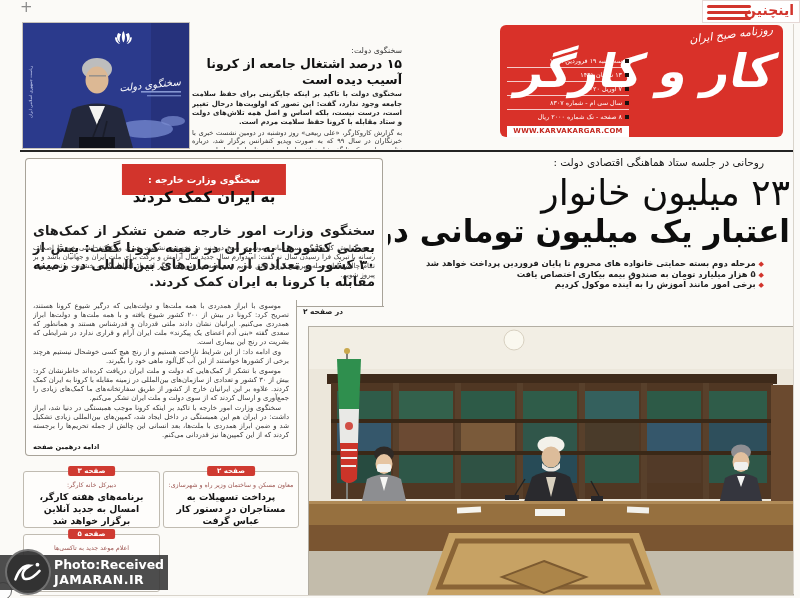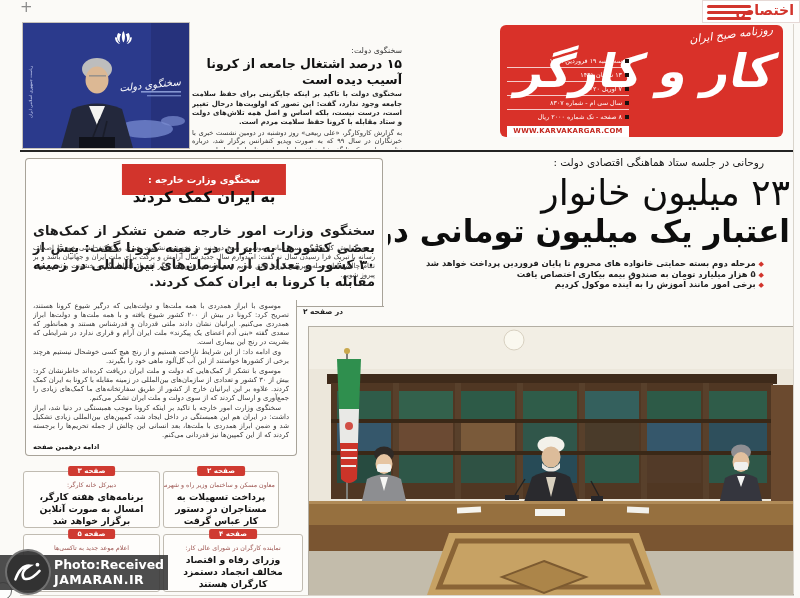--- a/index.html
+++ b/index.html
@@ -52,21 +52,21 @@
   .bullet{font-size:8.4px;font-weight:bold;color:#202020;text-align:right;line-height:1.28;white-space:nowrap;overflow:hidden;}
   .diamond{color:#d2342c;font-size:7px;margin-left:3px;}
   .photo-ref{left:300px;top:307px;width:46px;font-size:7.4px;font-weight:bold;color:#222;text-align:center;}
   
   .meeting-photo{left:308px;top:326px;width:484px;height:268px;border:1px solid #b3aea3;box-sizing:content-box;overflow:hidden;background:#ece7db;}
   
   .pbox{position:absolute;background:#fefdfb;border:1px solid #c0bbb1;border-radius:3px;box-sizing:border-box;}
   .pbox .tab{position:absolute;top:-6px;left:50%;transform:translateX(-50%);background:#cf3a31;color:#fff;font-size:7px;font-weight:bold;padding:1px 10px;border-radius:2px;white-space:nowrap;}
   .pbox .pk{margin-top:9px;font-size:6.3px;color:#9c5450;text-align:center;line-height:1.2;padding:0 3px;white-space:nowrap;overflow:hidden;}
   .pbox .ph{margin-top:2px;font-size:9.3px;font-weight:bold;color:#141414;text-align:center;line-height:1.3;padding:0 5px;}
-  .box-a{left:163px;top:471px;width:116px;height:57px;}
+  .box-a{left:163px;top:471px;width:136px;height:57px;}
   .box-b{left:23px;top:471px;width:137px;height:57px;}
   .box-c{left:163px;top:534px;width:140px;height:58px;}
   .box-d{left:23px;top:534px;width:137px;height:58px;}
   
   .wm-bar{left:0;top:555px;width:168px;height:35px;background:rgba(58,58,58,.90);color:#fff;padding-left:54px;box-sizing:border-box;display:flex;flex-direction:column;justify-content:center;}
   .wm-l1{font-size:12.5px;font-weight:bold;line-height:1.15;}
   .wm-l2{font-size:12.5px;font-weight:bold;line-height:1.15;letter-spacing:.5px;}
   .wm-logo{left:5px;top:549px;width:46px;height:46px;border-radius:50%;background:rgba(48,48,48,.93);border:2px solid rgba(255,255,255,.3);box-sizing:border-box;}
   .edge-r{left:793px;top:24px;width:1px;height:570px;background:#d9d4cb;}
   .edge-b{left:20px;top:595px;width:774px;height:1px;background:#d9d4cb;}
@@ -76,21 +76,21 @@
 
 <div class="page">
 
   <div class="abs reg-plus">+</div>
   <div class="abs reg-circle"></div>
 
   <div class="abs corner-banner">
     <div class="stripe" style="top:4px"></div>
     <div class="stripe" style="top:10px"></div>
     <div class="stripe" style="top:16px"></div>
-    <div class="txt rtl">اختصاص</div>
+    <div class="txt rtl">اینچنین</div>
   </div>
 
   <div class="abs masthead">
     <div class="tagline rtl">روزنامه صبح ایران</div>
     <div class="mast-title rtl">کار و کارگر</div>
     <div class="datecol">
       <div class="daterow">
           <span class="sq"></span>
           <span>سه شنبه ۱۹ فروردین ۱۳۹۹</span>
         </div>
@@ -289,26 +289,21 @@
   </div>
 
   <div class="pbox box-a rtl">
     <div class="tab">صفحه ۲</div>
     <div class="pk">معاون مسکن و ساختمان وزیر راه و شهرسازی:</div>
     <div class="ph">پرداخت تسهیلات به مستاجران در دستور کار عباس گرفت</div>
   </div>
   <div class="pbox box-b rtl">
     <div class="tab">صفحه ۳</div>
     <div class="pk">دبیرکل خانه کارگر:</div>
-    <div class="ph">برنامه‌های هفته کارگر، امسال به صورت آنلاین برگزار خواهد شد</div>
-  </div>
-  <div class="pbox box-c rtl">
-    <div class="tab">صفحه ۴</div>
-    <div class="pk">نماینده کارگران در شورای عالی کار:</div>
-    <div class="ph">وزرای رفاه و اقتصاد مخالف انجماد دستمزد کارگران هستند</div>
+    <div class="ph">برنامه‌های هفته کارگر، امسال به جدید آنلاین برگزار خواهد شد</div>
   </div>
   <div class="pbox box-d rtl">
     <div class="tab">صفحه ۵</div>
     <div class="pk">اعلام موعد جدید به تاکسی‌ها</div>
     <div class="ph"></div>
   </div>
 
   <div class="abs wm-bar">
     <div class="wm-l1">Photo:Received</div>
     <div class="wm-l2">JAMARAN.IR</div>

